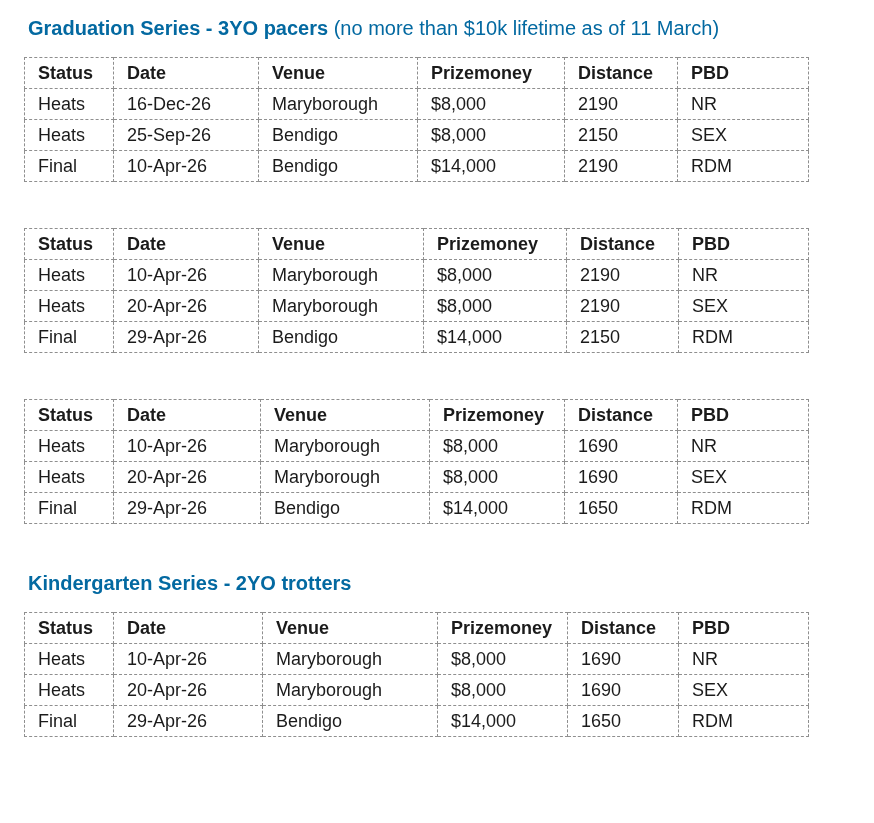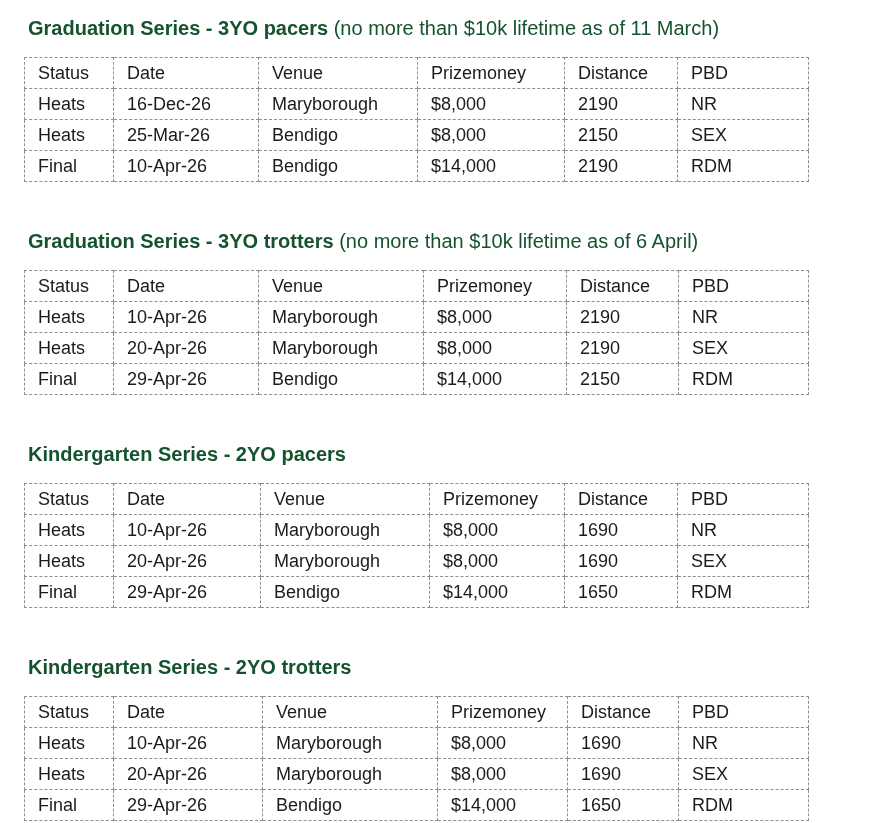--- a/index.html
+++ b/index.html
@@ -12,42 +12,42 @@
     overflow: hidden;
   }
   .page { padding: 15px 0 0 24px; }
   .doc-section { margin-bottom: 46px; }
   .doc-section:last-child { margin-bottom: 0; }
   .section-title {
     margin: 0 0 16px 4px;
     font-size: 20px;
     line-height: 26px;
     font-weight: 700;
-    color: #14532d;
+    color: #0369a1;
     white-space: nowrap;
   }
   .section-title .title-note { font-weight: 400; }
   table.series-table {
     border-collapse: collapse;
     table-layout: fixed;
     width: 784px;
   }
   .series-table th, .series-table td {
     border: 1px dashed #8f8f8f;
     height: 30px;
     line-height: 30px;
     padding: 0 4px 0 13px;
     font-size: 18px;
     text-align: left;
     vertical-align: middle;
     white-space: nowrap;
     overflow: hidden;
     font-weight: 400;
   }
-  .series-table th { font-weight: 400; }
+  .series-table th { font-weight: 700; }
 </style>
 </head>
 <body>
 
 <div class="page">
 
   <section class="doc-section">
     <h2 class="section-title"><span>Graduation Series - 3YO pacers</span> <span class="title-note">(no more than $10k lifetime as of 11 March)</span></h2>
     <table class="series-table">
       <colgroup>
@@ -72,40 +72,39 @@
         <tr>
           <td>Heats</td>
           <td>16-Dec-26</td>
           <td>Maryborough</td>
           <td>$8,000</td>
           <td>2190</td>
           <td>NR</td>
         </tr>
         <tr>
           <td>Heats</td>
-          <td>25-Mar-26</td>
+          <td>25-Sep-26</td>
           <td>Bendigo</td>
           <td>$8,000</td>
           <td>2150</td>
           <td>SEX</td>
         </tr>
         <tr>
           <td>Final</td>
           <td>10-Apr-26</td>
           <td>Bendigo</td>
           <td>$14,000</td>
           <td>2190</td>
           <td>RDM</td>
         </tr>
       </tbody>
     </table>
   </section>
 
   <section class="doc-section">
-    <h2 class="section-title"><span>Graduation Series - 3YO trotters</span> <span class="title-note">(no more than $10k lifetime as of 6 April)</span></h2>
     <table class="series-table">
       <colgroup>
         <col style="width:89px">
           <col style="width:145px">
           <col style="width:165px">
           <col style="width:143px">
           <col style="width:112px">
           <col style="width:130px">
       </colgroup>
       <thead>
@@ -141,21 +140,20 @@
           <td>Bendigo</td>
           <td>$14,000</td>
           <td>2150</td>
           <td>RDM</td>
         </tr>
       </tbody>
     </table>
   </section>
 
   <section class="doc-section">
-    <h2 class="section-title"><span>Kindergarten Series - 2YO pacers</span> <span class="title-note"></span></h2>
     <table class="series-table">
       <colgroup>
         <col style="width:89px">
           <col style="width:147px">
           <col style="width:169px">
           <col style="width:135px">
           <col style="width:113px">
           <col style="width:131px">
       </colgroup>
       <thead>

